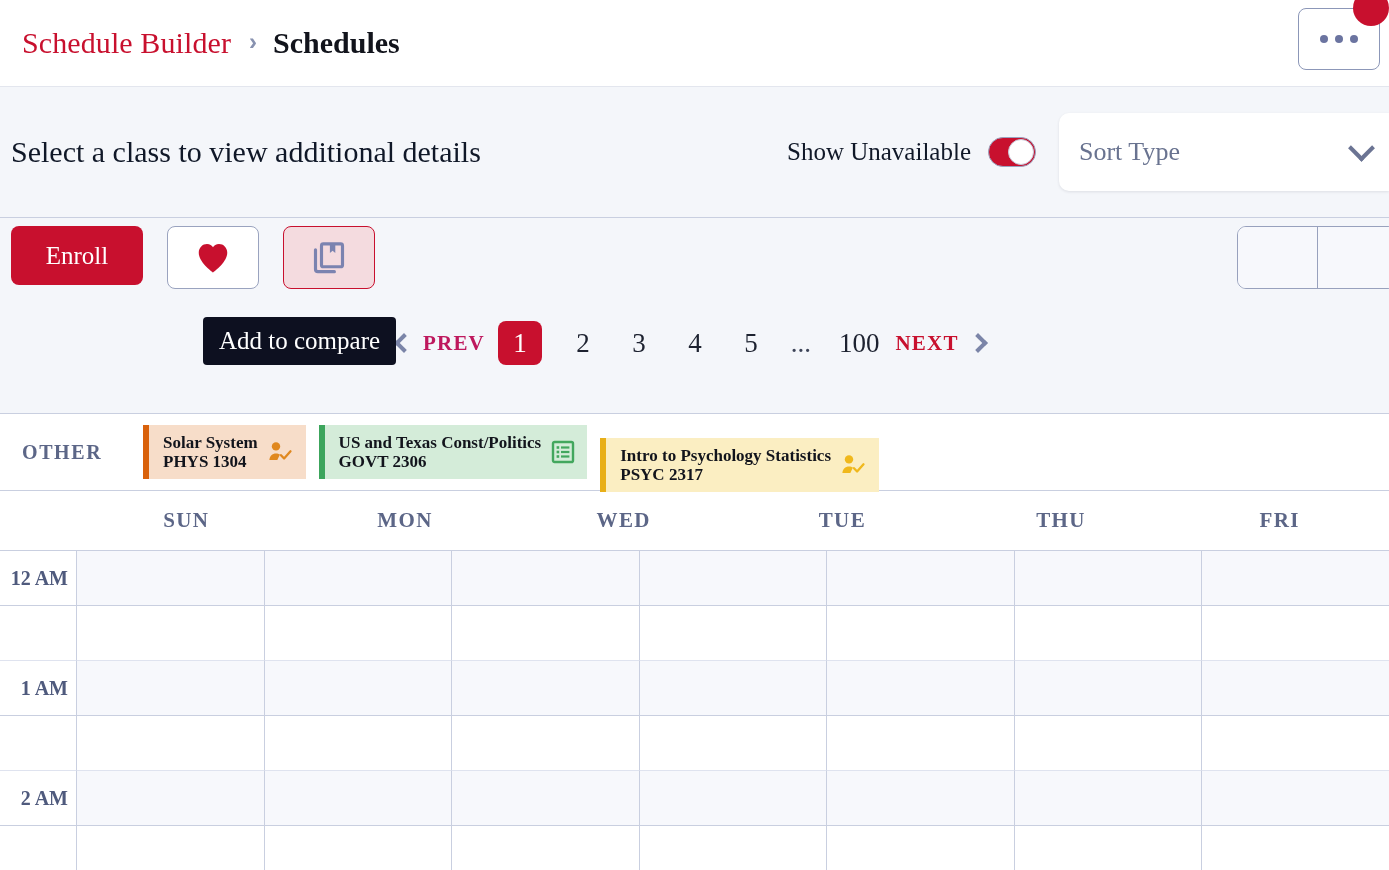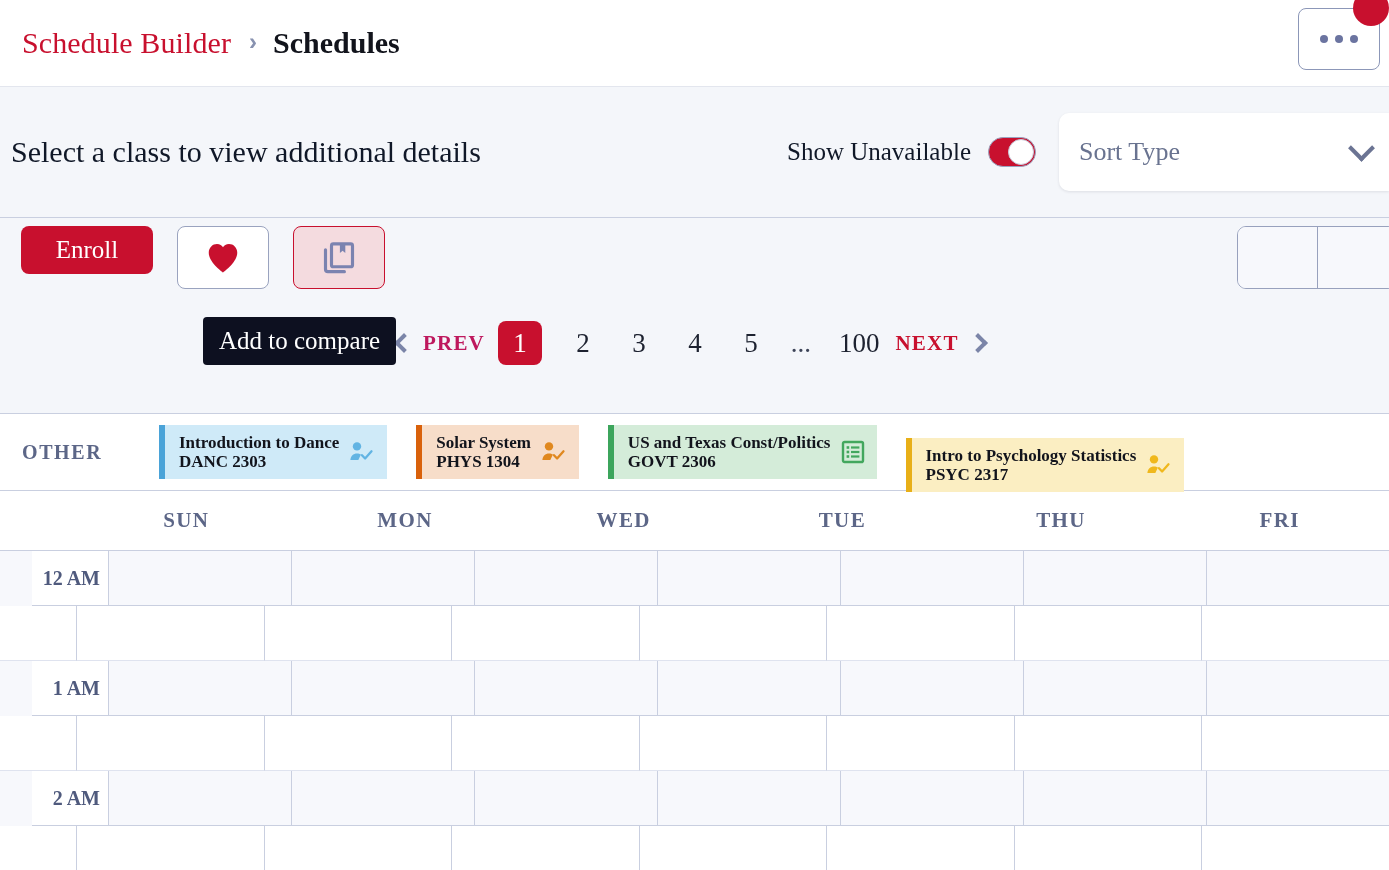--- a/index.html
+++ b/index.html
@@ -140,28 +140,27 @@
     background: #f4f6fa;
     border-bottom: 1px solid #c9cfe0;
     position: relative;
   }
   .action-row {
     position: absolute;
     left: 11px; top: 8px;
     display: flex; gap: 24px;
   }
   .btn-enroll {
-    width: 132px; height: 48px;
+    width: 132px; height: 59px;
     background: #c8102e;
     color: #ffffff;
     border: none; border-radius: 8px;
     font-family: inherit;
     font-size: 25px;
     cursor: pointer;
-    margin-left: 10px;
   }
   .btn-icon {
     width: 92px; height: 63px;
     background: #ffffff;
     border: 1px solid #9aa3bf;
     border-radius: 8px;
     display: flex; align-items: center; justify-content: center;
     cursor: pointer;
   }
   .btn-icon.compare {
@@ -241,21 +240,21 @@
   .page-num.dots { color: #3c4357; cursor: default; margin: 0 10px; }
 
   
   .chip-row {
     height: 77px;
     background: #ffffff;
     border-bottom: 1px solid #c9cfe0;
     display: flex;
     align-items: center;
     padding-left: 22px;
-    gap: 16px;
+    gap: 0;
   }
   .chip-row-label {
     width: 121px;
     font-size: 20px;
     font-weight: bold;
     letter-spacing: 1.6px;
     color: #5c6687;
     flex: none;
   }
   .chip {
@@ -288,21 +287,21 @@
   .cal-gutter { width: 77px; flex: none; }
   .cal-day {
     flex: 1;
     display: flex; align-items: center; justify-content: center;
     font-size: 21px; font-weight: bold;
     letter-spacing: 1.4px;
     color: #5c6687;
   }
   .cal-body { background: #ffffff; }
   .cal-row { display: flex; height: 55px; }
-  .cal-row.hour  { background: #f7f8fc; padding-left: 32px; }
+  .cal-row.hour  { background: #f7f8fc; }
   .cal-row.half  { background: #ffffff; }
   .cal-time {
     width: 77px; flex: none;
     background: #ffffff;
     display: flex; align-items: center; justify-content: flex-end;
     padding-right: 8px;
     font-size: 20px; font-weight: bold;
     color: #4f5a7d;
     border-bottom: 1px solid #c9cfe0;
     border-right: 1px solid #c9cfe0;
@@ -394,33 +393,20 @@
     <div class="page-nav next">
       <span class="label">NEXT</span>
       <span class="chev right"></span>
     </div>
   </div>
 </div>
 
 <div class="chip-row">
   <div class="chip-row-label">OTHER</div>
 
-  <div class="chip" style="background:#cfeaf8;border-left-color:#4aa3d8;">
-    <div class="chip-text">
-      <div class="chip-title">Introduction to Dance</div>
-      <div class="chip-code">DANC 2303</div>
-    </div>
-    <span class="chip-icon">
-      <svg width="26" height="22" viewBox="0 0 26 22">
-        <circle cx="8" cy="5.4" r="4.2" fill="#62b4e3"></circle>
-        <path d="M1.4 19c0-4 3-6.6 6.6-6.6 1.5 0 2.9.45 4 1.2L9.3 19z" fill="#62b4e3"></path>
-        <path d="M13 14.2l3.1 3.3 6.4-7.2" fill="none" stroke="#62b4e3" stroke-width="2.3" stroke-linecap="round" stroke-linejoin="round"></path>
-      </svg>
-    </span>
-  </div>
 
   <div class="chip" style="background:#f7ddc9;border-left-color:#d9610b;">
     <div class="chip-text">
       <div class="chip-title">Solar System</div>
       <div class="chip-code">PHYS 1304</div>
     </div>
     <span class="chip-icon">
       <svg width="26" height="22" viewBox="0 0 26 22">
         <circle cx="8" cy="5.4" r="4.2" fill="#e0881f"></circle>
         <path d="M1.4 19c0-4 3-6.6 6.6-6.6 1.5 0 2.9.45 4 1.2L9.3 19z" fill="#e0881f"></path>

